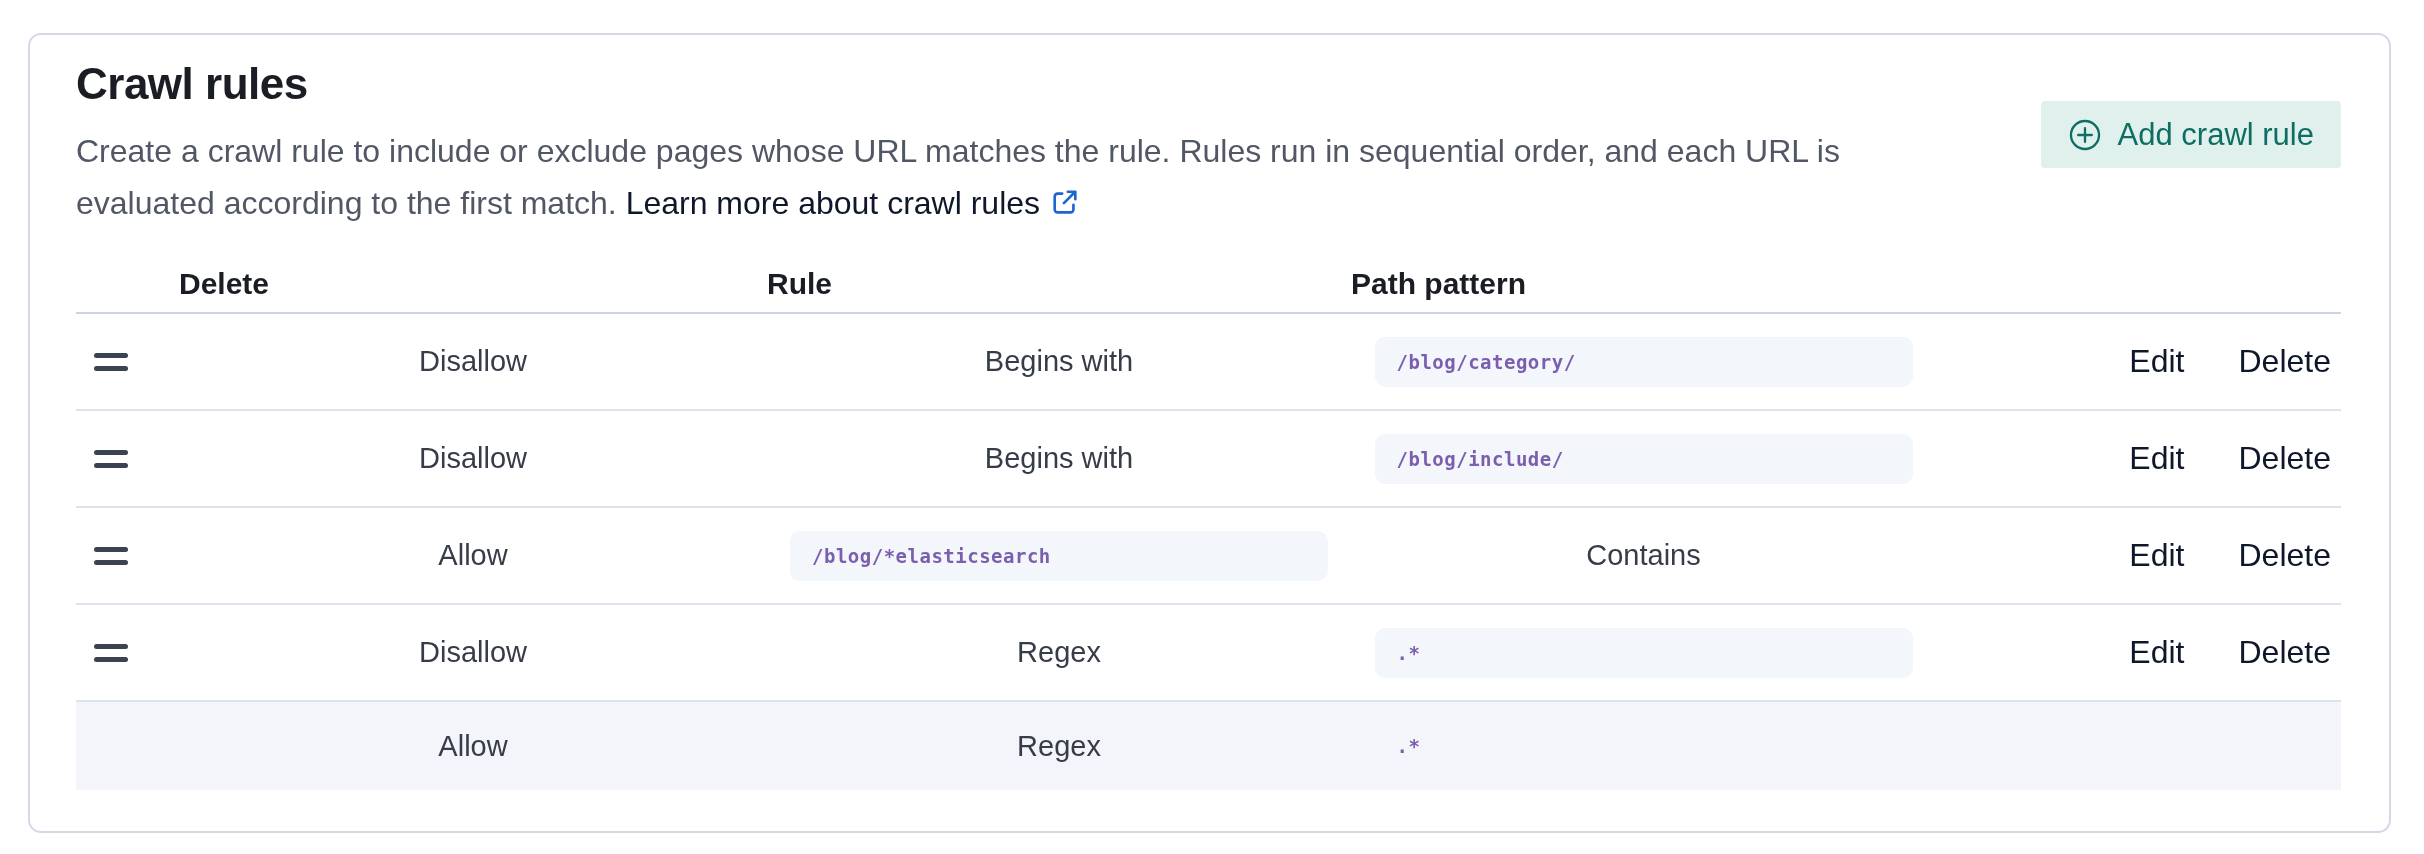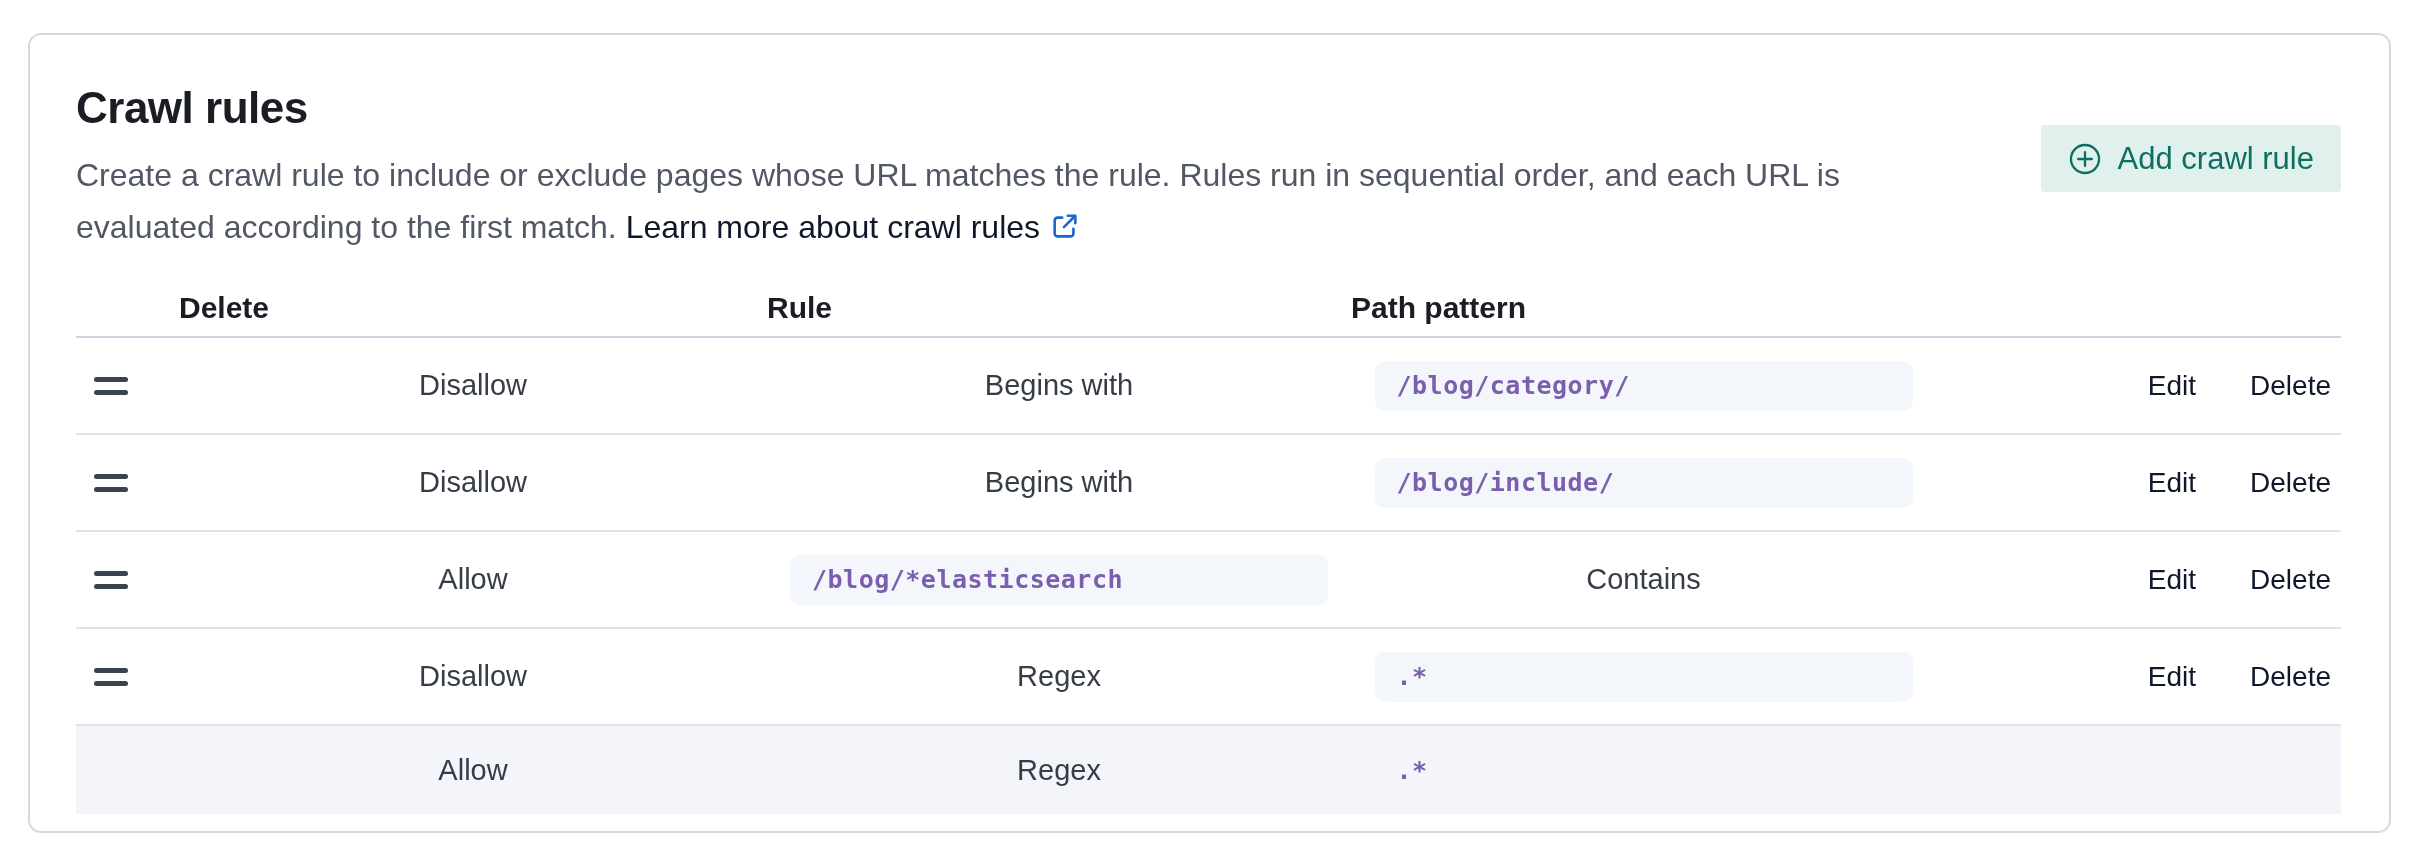--- a/index.html
+++ b/index.html
@@ -12,21 +12,21 @@
     overflow: hidden;
     position: relative;
   }
   .panel {
     position: absolute;
     left: 28px; top: 33px;
     width: 2363px; height: 800px;
     background: #ffffff;
     border: 2px solid #d3dae6;
     border-radius: 13px;
-    padding: 46px 48px 0 46px;
+    padding: 22px 48px 0 46px;
   }
   .panel-head { position: relative; }
   .page-title {
     margin: 0 0 14px 0;
     font-size: 44px;
     font-weight: 700;
     letter-spacing: -0.5px;
     color: #1a1d23;
     line-height: 54px;
   }
@@ -95,33 +95,33 @@
   .grab i { display:block; height: 5px; background: #3b4250; border-radius: 2.5px; }
   .code {
     display: inline-flex;
     align-items: center;
     width: 538px;
     height: 50px;
     padding: 0 22px;
     background: #f3f6fb;
     border-radius: 10px;
     font-family: "DejaVu Sans Mono", "Liberation Mono", monospace;
-    font-size: 25px;
+    font-size: 19px;
     font-weight: 600;
     color: #7b5fae;
     letter-spacing: 0.5px;
   }
   .default-row .code { background: transparent; }
   .actions-cell {
     display: flex;
     justify-content: flex-end;
     gap: 54px;
     padding-right: 10px;
   }
-  .action-link { font-size: 28px; }
+  .action-link { font-size: 32px; }
 </style>
 </head>
 <body>
 
 <div class="panel">
 
   <div class="panel-head">
     <h2 class="page-title">Crawl rules</h2>
     <p class="desc"><span>Create a crawl rule to include or exclude pages whose URL matches the rule. Rules run in sequential order, and each URL is</span><br>
       <span>evaluated according to the first match.</span>

